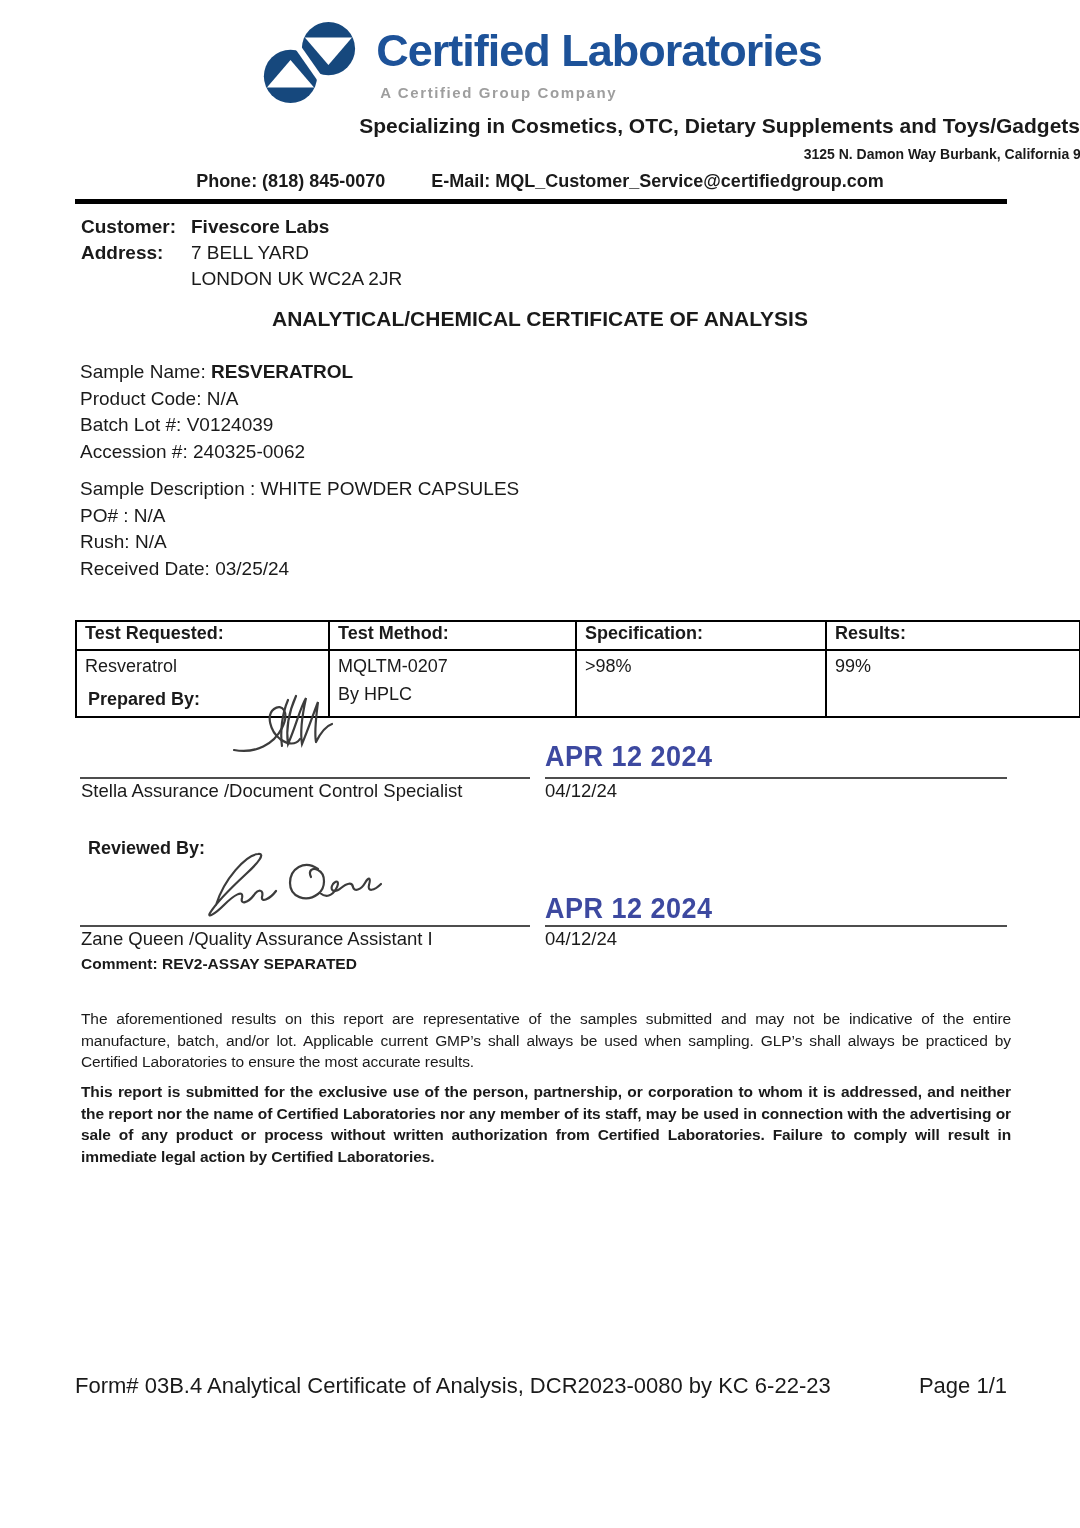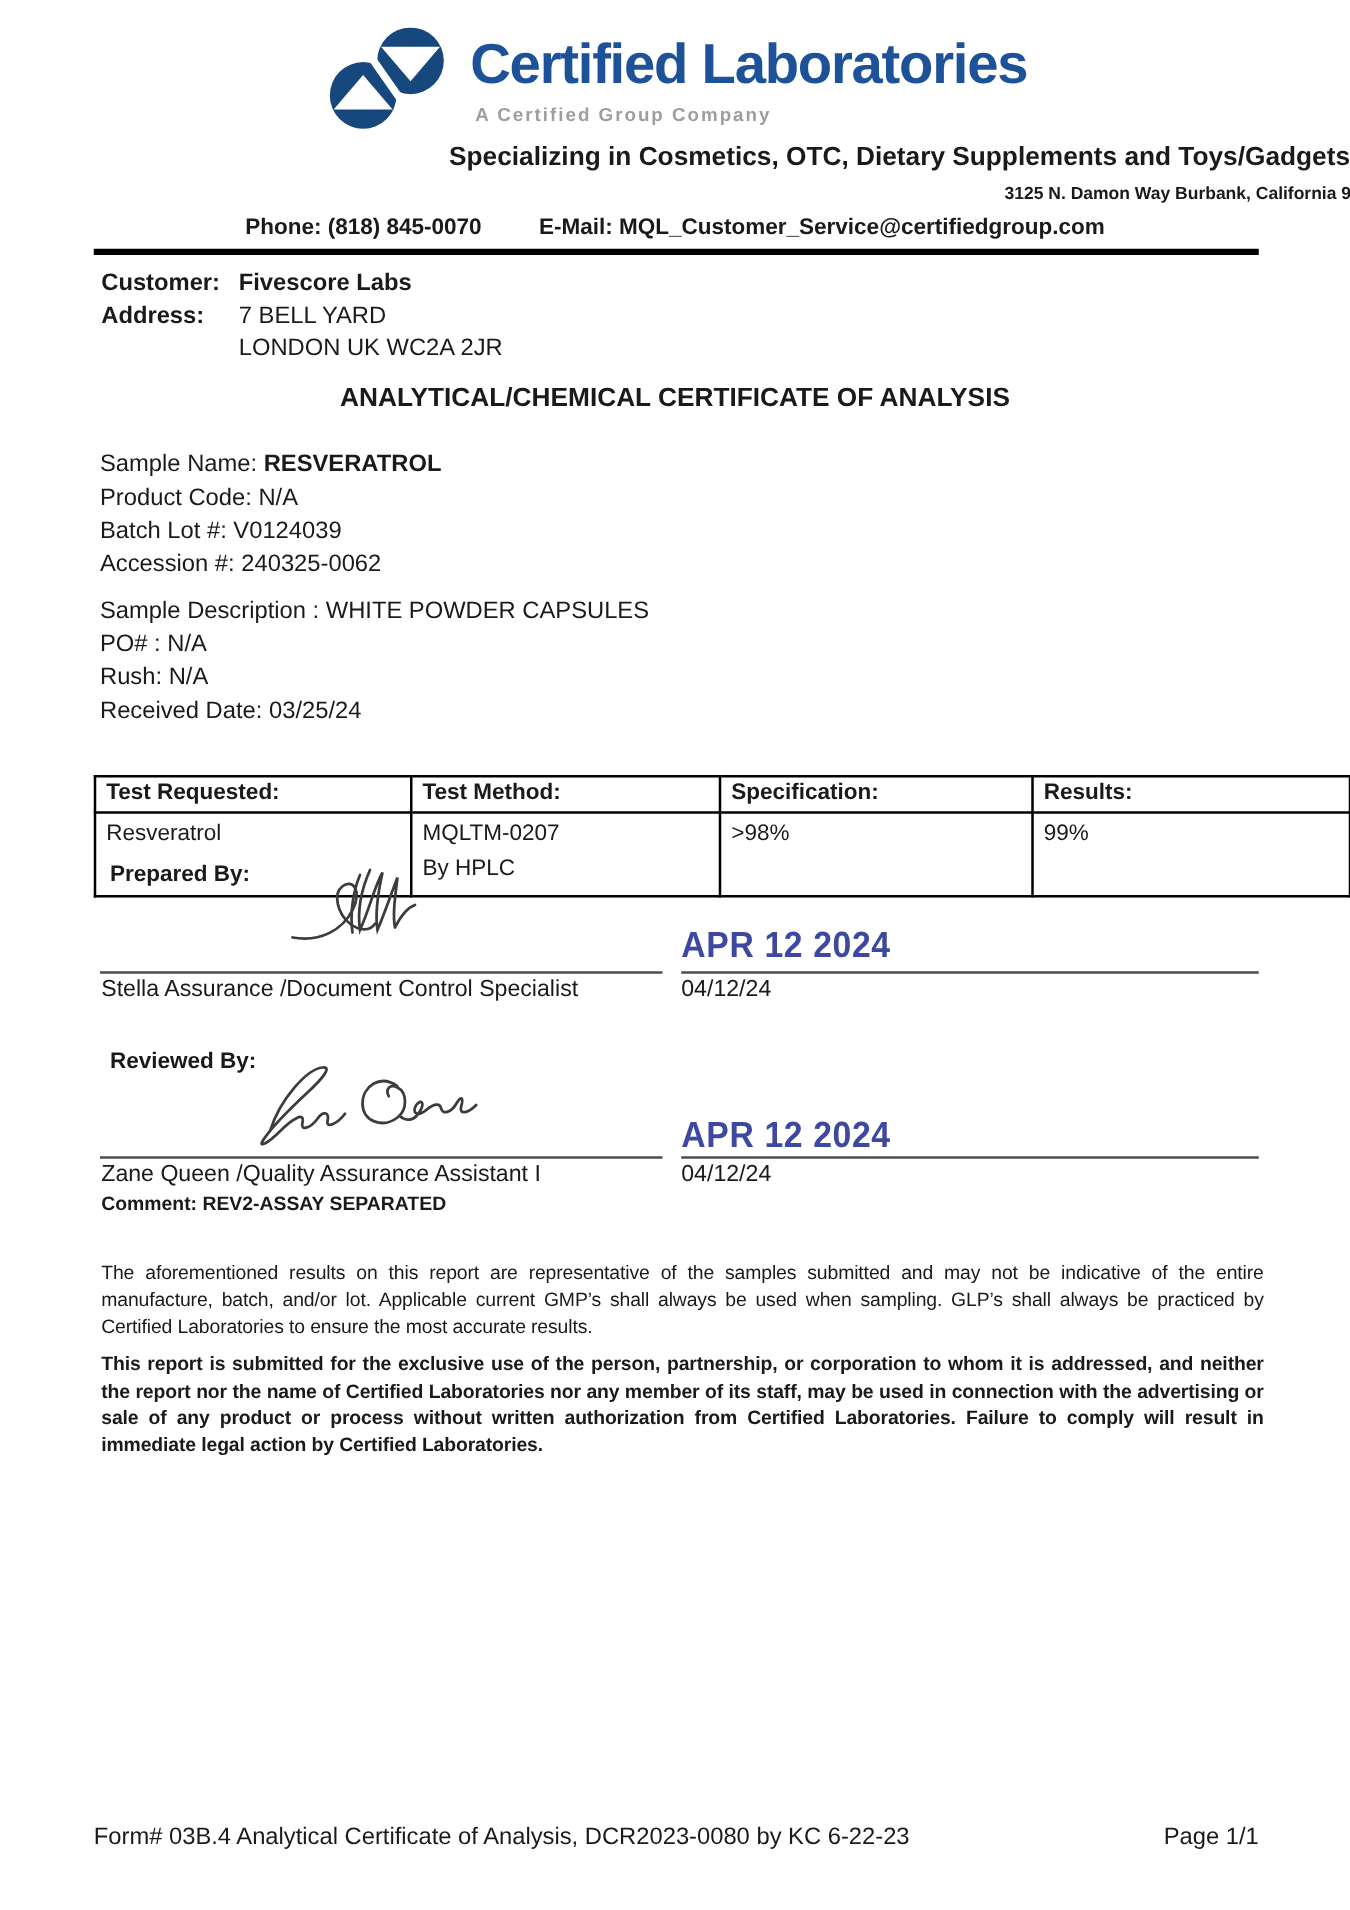--- a/index.html
+++ b/index.html
@@ -55,21 +55,21 @@
   .sig-date { position:absolute; left:545px; font-size:18.5px; }
 
   .comment-line { position:absolute; top:955px; left:81px; font-size:15.5px; font-weight:bold; }
 
   
   .disclaimer { position:absolute; left:81px; width:930px; font-size:15.5px; line-height:21.5px; letter-spacing:-0.1px; text-align:justify; }
   .p1 { top:1008px; }
   .p2 { top:1081px; font-weight:bold; }
 
   
-  .footer { position:absolute; top:1459px; left:75px; width:932px; display:flex; justify-content:space-between; font-size:19px; }
+  .footer { position:absolute; top:1373px; left:75px; width:932px; display:flex; justify-content:space-between; font-size:22px; }
 </style>
 </head>
 <body>
 
 <div class="page">
 
   <div class="logo-row">
     <svg class="logo-mark" viewBox="0 0 100 80" xmlns="http://www.w3.org/2000/svg">
       <circle cx="30" cy="53" r="26" fill="#16487d"></circle>
       <circle cx="67" cy="26" r="26" fill="#16487d"></circle>

